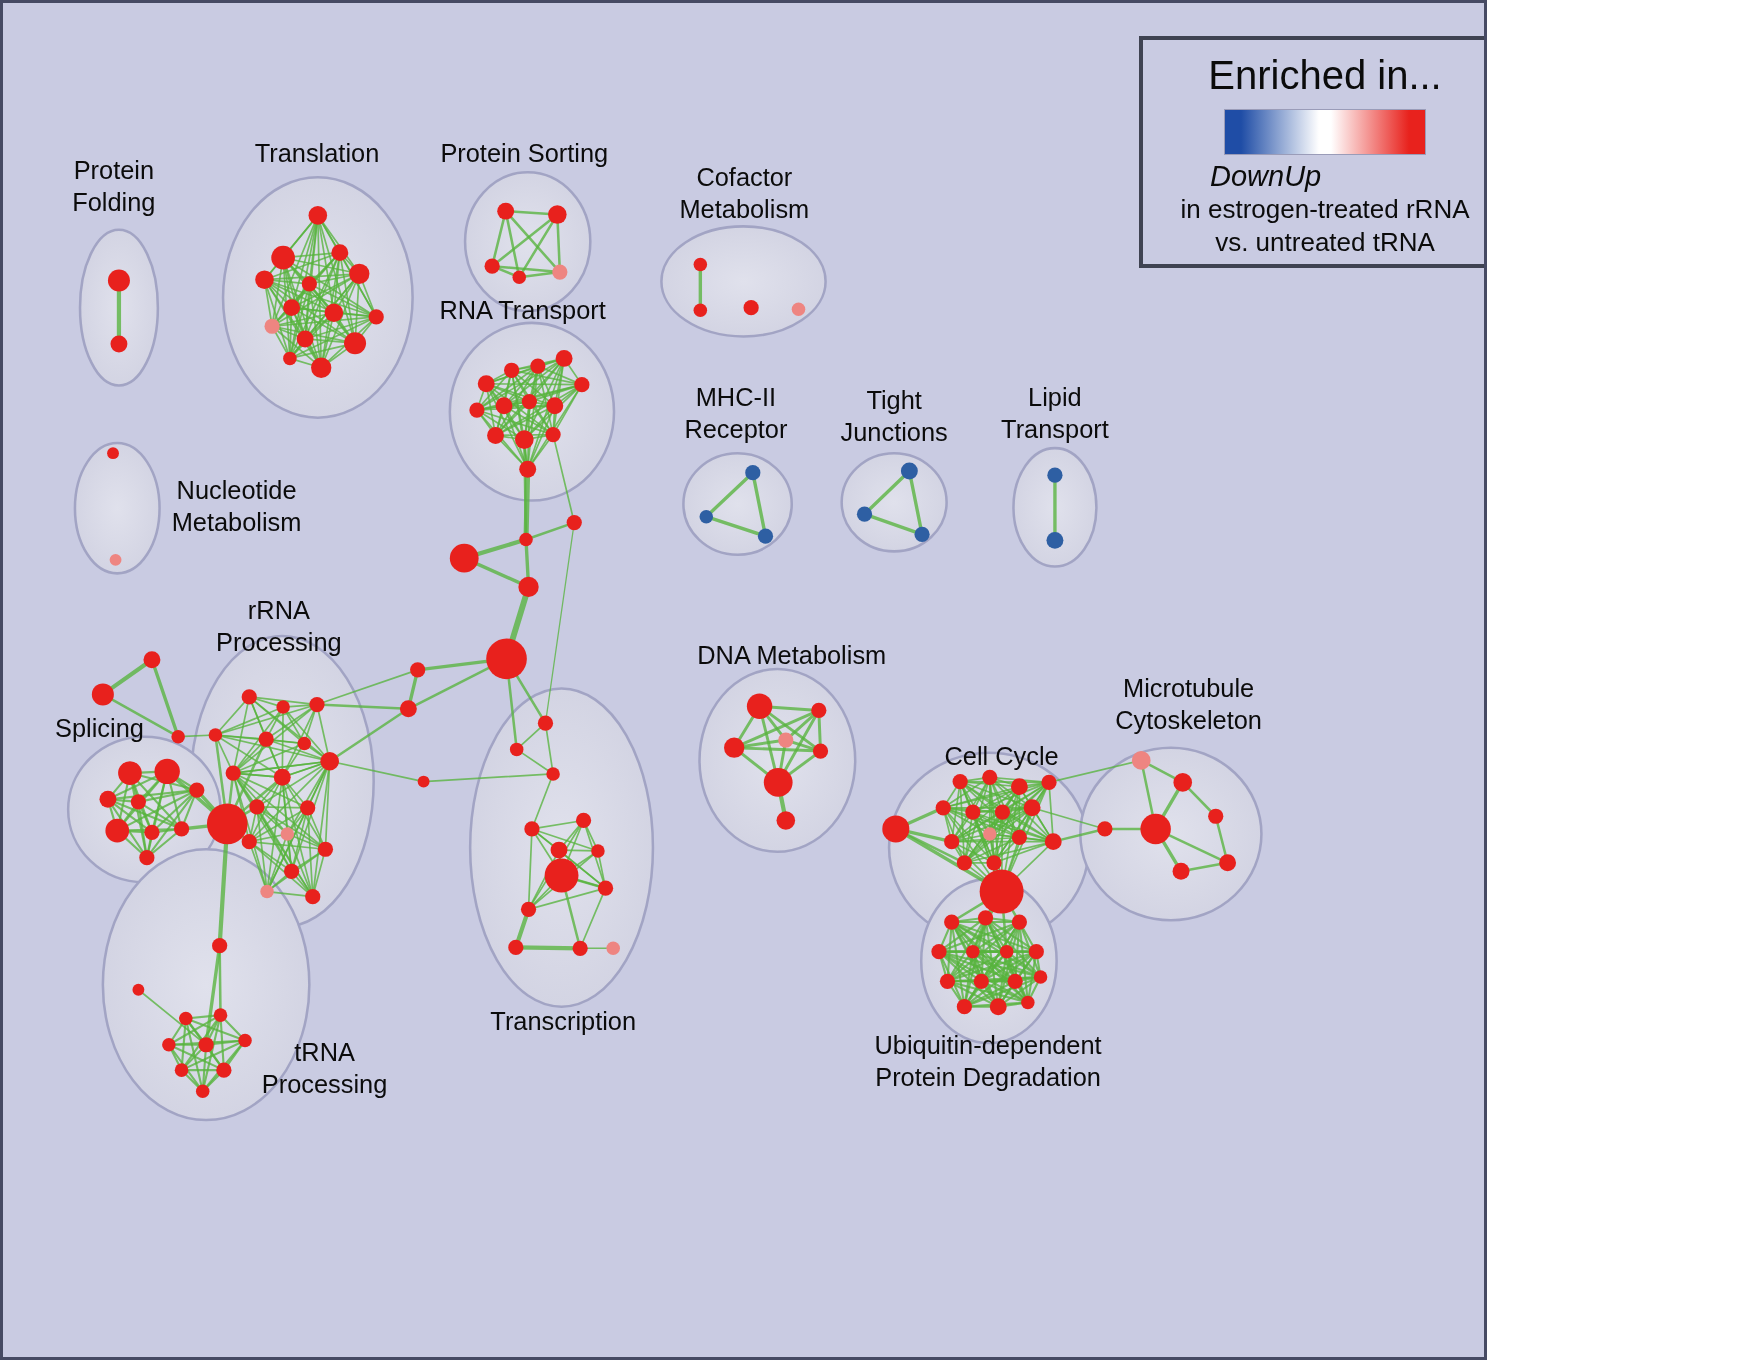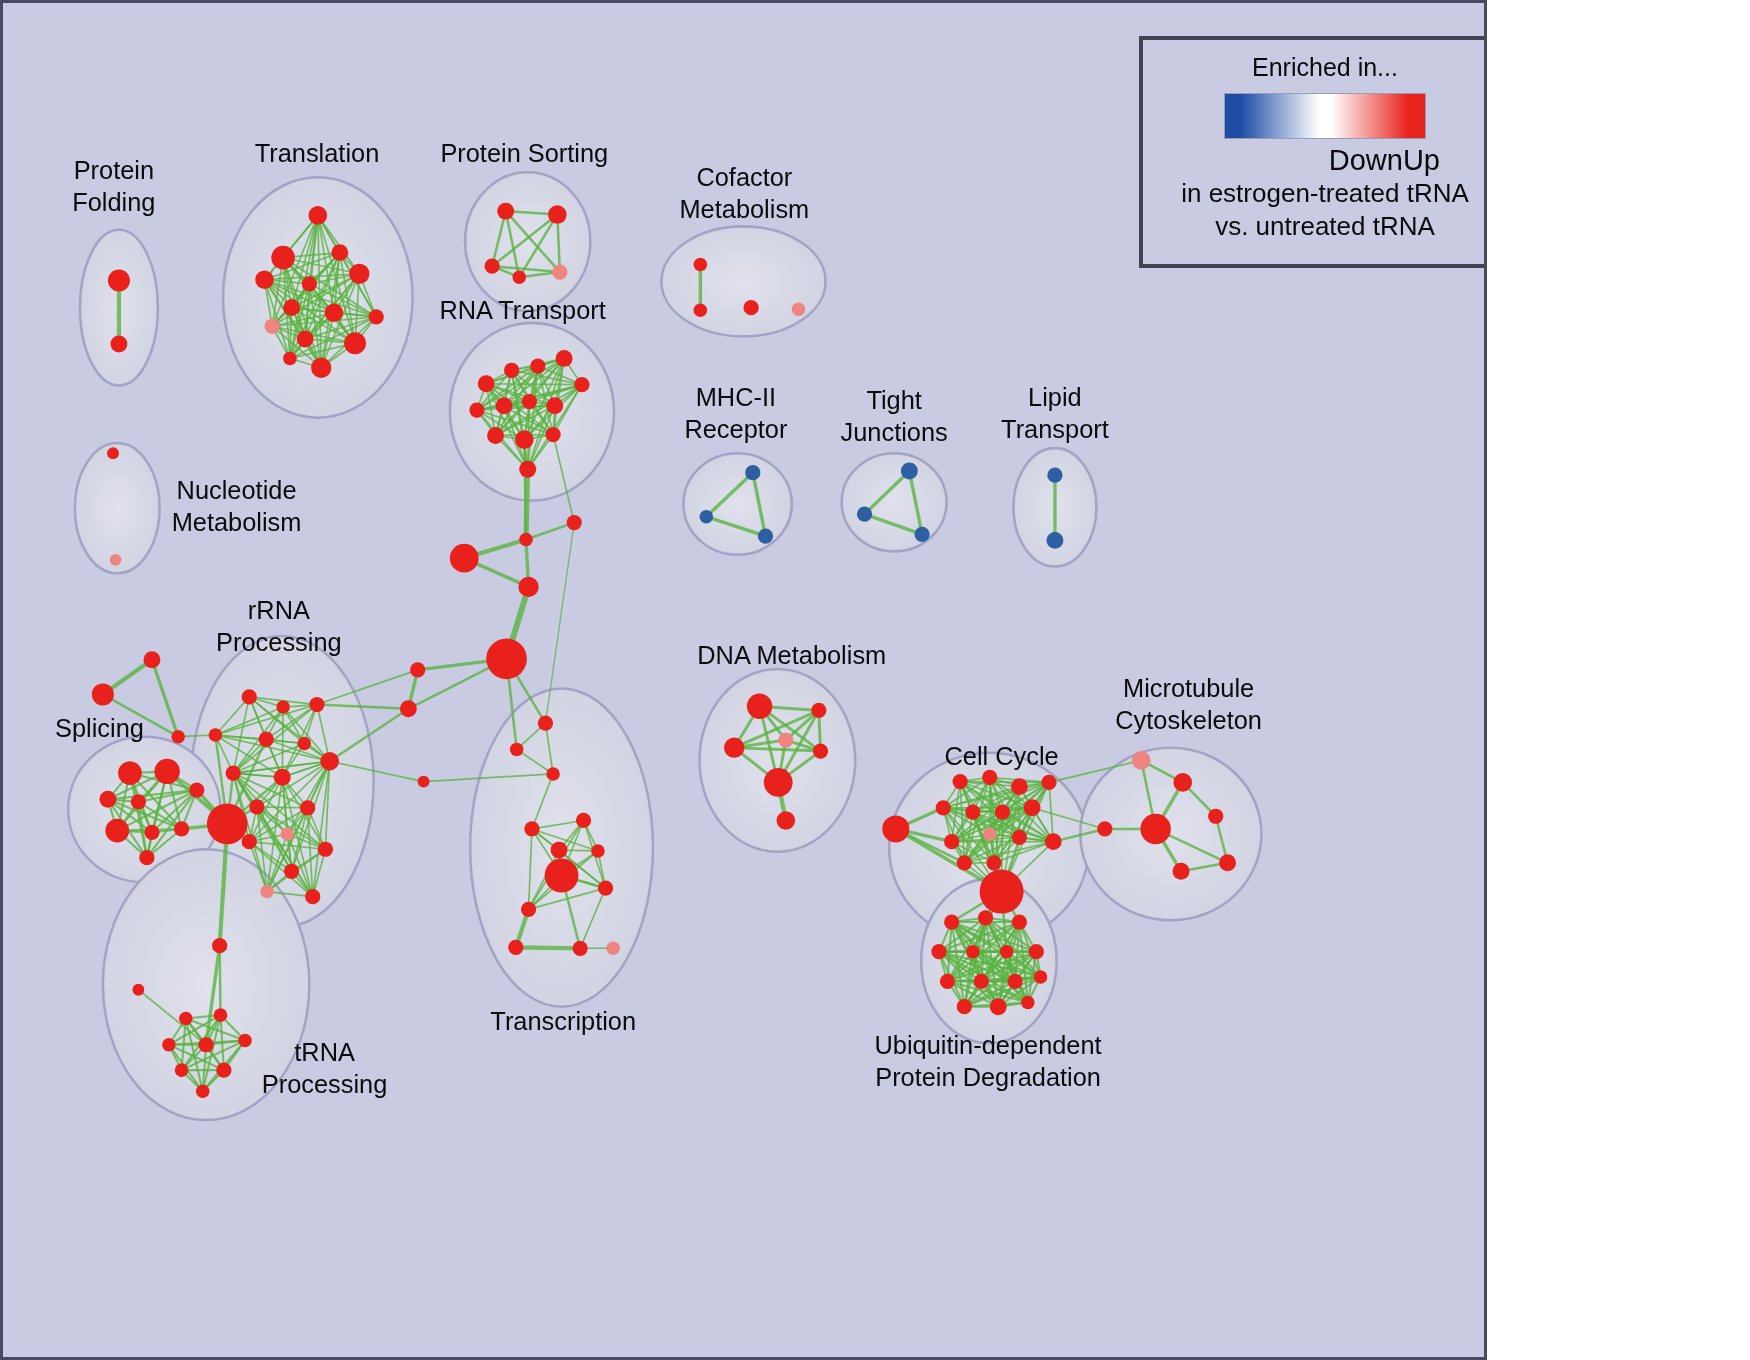--- a/index.html
+++ b/index.html
@@ -8,23 +8,23 @@
     background:#c9cbe2;border:3px solid #464a63;box-sizing:border-box;
     overflow:hidden;font-family:"Liberation Sans",sans-serif;
   }
   #network{position:absolute;left:0;top:0;width:100%;height:100%;}
   .cluster-label{font-size:30px;fill:#0b0b0b;font-family:"Liberation Sans",sans-serif;}
   .legend{
     position:absolute;left:1136px;top:33px;width:372px;height:232px;
     border:4px solid #3f4352;background:#c9cbe2;box-sizing:border-box;
     text-align:center;color:#0b0b0b;
   }
-  .legend-title{font-size:25px;margin-top:13px;}
+  .legend-title{font-size:40px;margin-top:13px;}
   .legend-bar{width:202px;height:46px;margin:11px auto 5px;border:1px solid #9a9cb8;box-sizing:border-box;}
-  .legend-ends{width:230px;margin:0 auto;display:flex;justify-content:flex-end;font-size:29px;}
+  .legend-ends{width:230px;margin:0 auto;display:flex;justify-content:flex-start;font-size:29px;font-style:italic;}
   .legend-caption{font-size:26px;line-height:33px;}
 </style>
 </head>
 <body>
 
 <div class="stage">
 
   <svg id="network" viewBox="0 0 1750 1360">
     <defs>
       <radialGradient id="ellipse-grad">
@@ -864,17 +864,17 @@
       <text x="1164" y="1122" text-anchor="middle" class="cluster-label" fill="#0b0b0b"><tspan x="1164" dy="0">Ubiquitin-dependent</tspan><tspan x="1164" dy="38">Protein Degradation</tspan></text>
     </svg>
 
   <div class="legend">
     <div class="legend-title">Enriched in...</div>
     <div class="legend-bar" style="background: linear-gradient(to right, rgb(31, 77, 166) 0%, rgb(31, 77, 166) 8%, rgb(255, 255, 255) 47%, rgb(255, 255, 255) 53%, rgb(232, 34, 29) 92%, rgb(232, 34, 29) 100%);"></div>
     <div class="legend-ends">
       <span>Down</span>
       <span>Up</span>
     </div>
-    <div class="legend-caption">in estrogen-treated tRNA</div>
+    <div class="legend-caption">in estrogen-treated rRNA</div>
     <div class="legend-caption">vs. untreated tRNA</div>
   </div>
 
 </div>
 
 </body></html>

